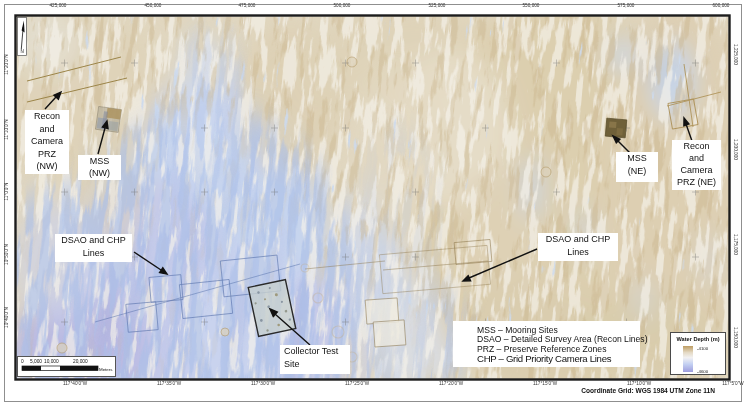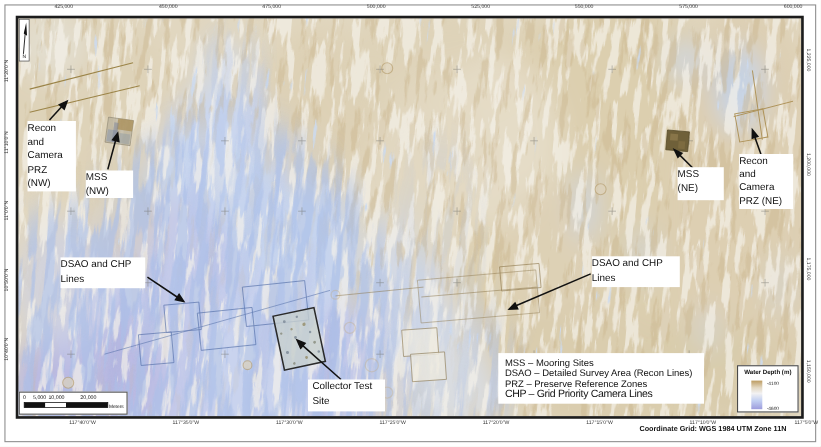--- a/index.html
+++ b/index.html
@@ -1,18 +1,18 @@
 <!DOCTYPE html>
 <html><head>
 <meta charset="utf-8">
 <style>
 html,body{margin:0;padding:0;background:#ffffff;}
 body{width:746px;height:406px;font-family:"Liberation Sans",sans-serif;}
 #page{position:relative;width:746px;height:406px;overflow:hidden;background:#fff;}
-.lbl{position:absolute;background:#fff;color:#111;text-align:left;font-size:8.5px;line-height:11px;}
+.lbl{position:absolute;background:#fff;color:#111;text-align:center;font-size:8.5px;line-height:11px;}
 .ax{position:absolute;color:#333;font-size:4.7px;white-space:nowrap;}
 </style>
 </head>
 <body>
 <div id="page">
 
 <svg width="746" height="406" viewBox="0 0 746 406" style="position:absolute;left:0;top:0">
 <defs>
 <clipPath id="mapclip">
           <rect x="16.5" y="16.5" width="712" height="362"></rect>
@@ -312,21 +312,21 @@
 <div class="lbl" style="left:55px;top:234px;width:77px;height:28px;font-size:9px;line-height:13px;">DSAO and CHP<br>Lines</div>
 
 <div class="lbl" style="left:280px;top:345px;width:66px;height:29px;font-size:9px;line-height:13px;text-align:left;padding-left:4px;">Collector Test<br>Site</div>
 
 <div class="lbl" style="left:538px;top:233px;width:80px;height:28px;font-size:9px;line-height:13px;">DSAO and CHP<br>Lines</div>
 
 <div class="lbl" style="left:616px;top:152px;width:42px;height:30px;font-size:9px;line-height:13px;">MSS<br>(NE)</div>
 
 <div class="lbl" style="left:672px;top:140px;width:49px;height:50px;font-size:9px;line-height:12px;">Recon<br>and<br>Camera<br>PRZ (NE)</div>
 
-<div style="position:absolute;left:453px;top:321px;width:187px;height:46px;background:#fff;color:#111;font-size:8.6px;line-height:9.3px;padding-top:5px;padding-left:6px;box-sizing:border-box;white-space:nowrap;">
+<div style="position:absolute;left:453px;top:321px;width:187px;height:46px;background:#fff;color:#111;font-size:8.6px;line-height:9.3px;padding-top:5px;padding-left:24px;box-sizing:border-box;white-space:nowrap;">
 MSS – Mooring Sites<br>
 DSAO – Detailed Survey Area (Recon Lines)<br>
 PRZ – Preserve Reference Zones<br>
 <span style="font-size:9.6px;letter-spacing:-0.3px;">CHP – Grid Priority Camera Lines</span>
 </div>
 
 <div style="position:absolute;left:670px;top:332px;width:56px;height:43px;background:#fff;border:1px solid #4a4a4a;box-sizing:border-box;">
 <div style="position:absolute;left:0;top:3px;width:100%;text-align:center;font-size:5.6px;font-weight:bold;color:#111;">Water Depth (m)</div>
 <div style="position:absolute;left:13px;top:13px;width:11px;height:26px;"> </div>
 </div>

